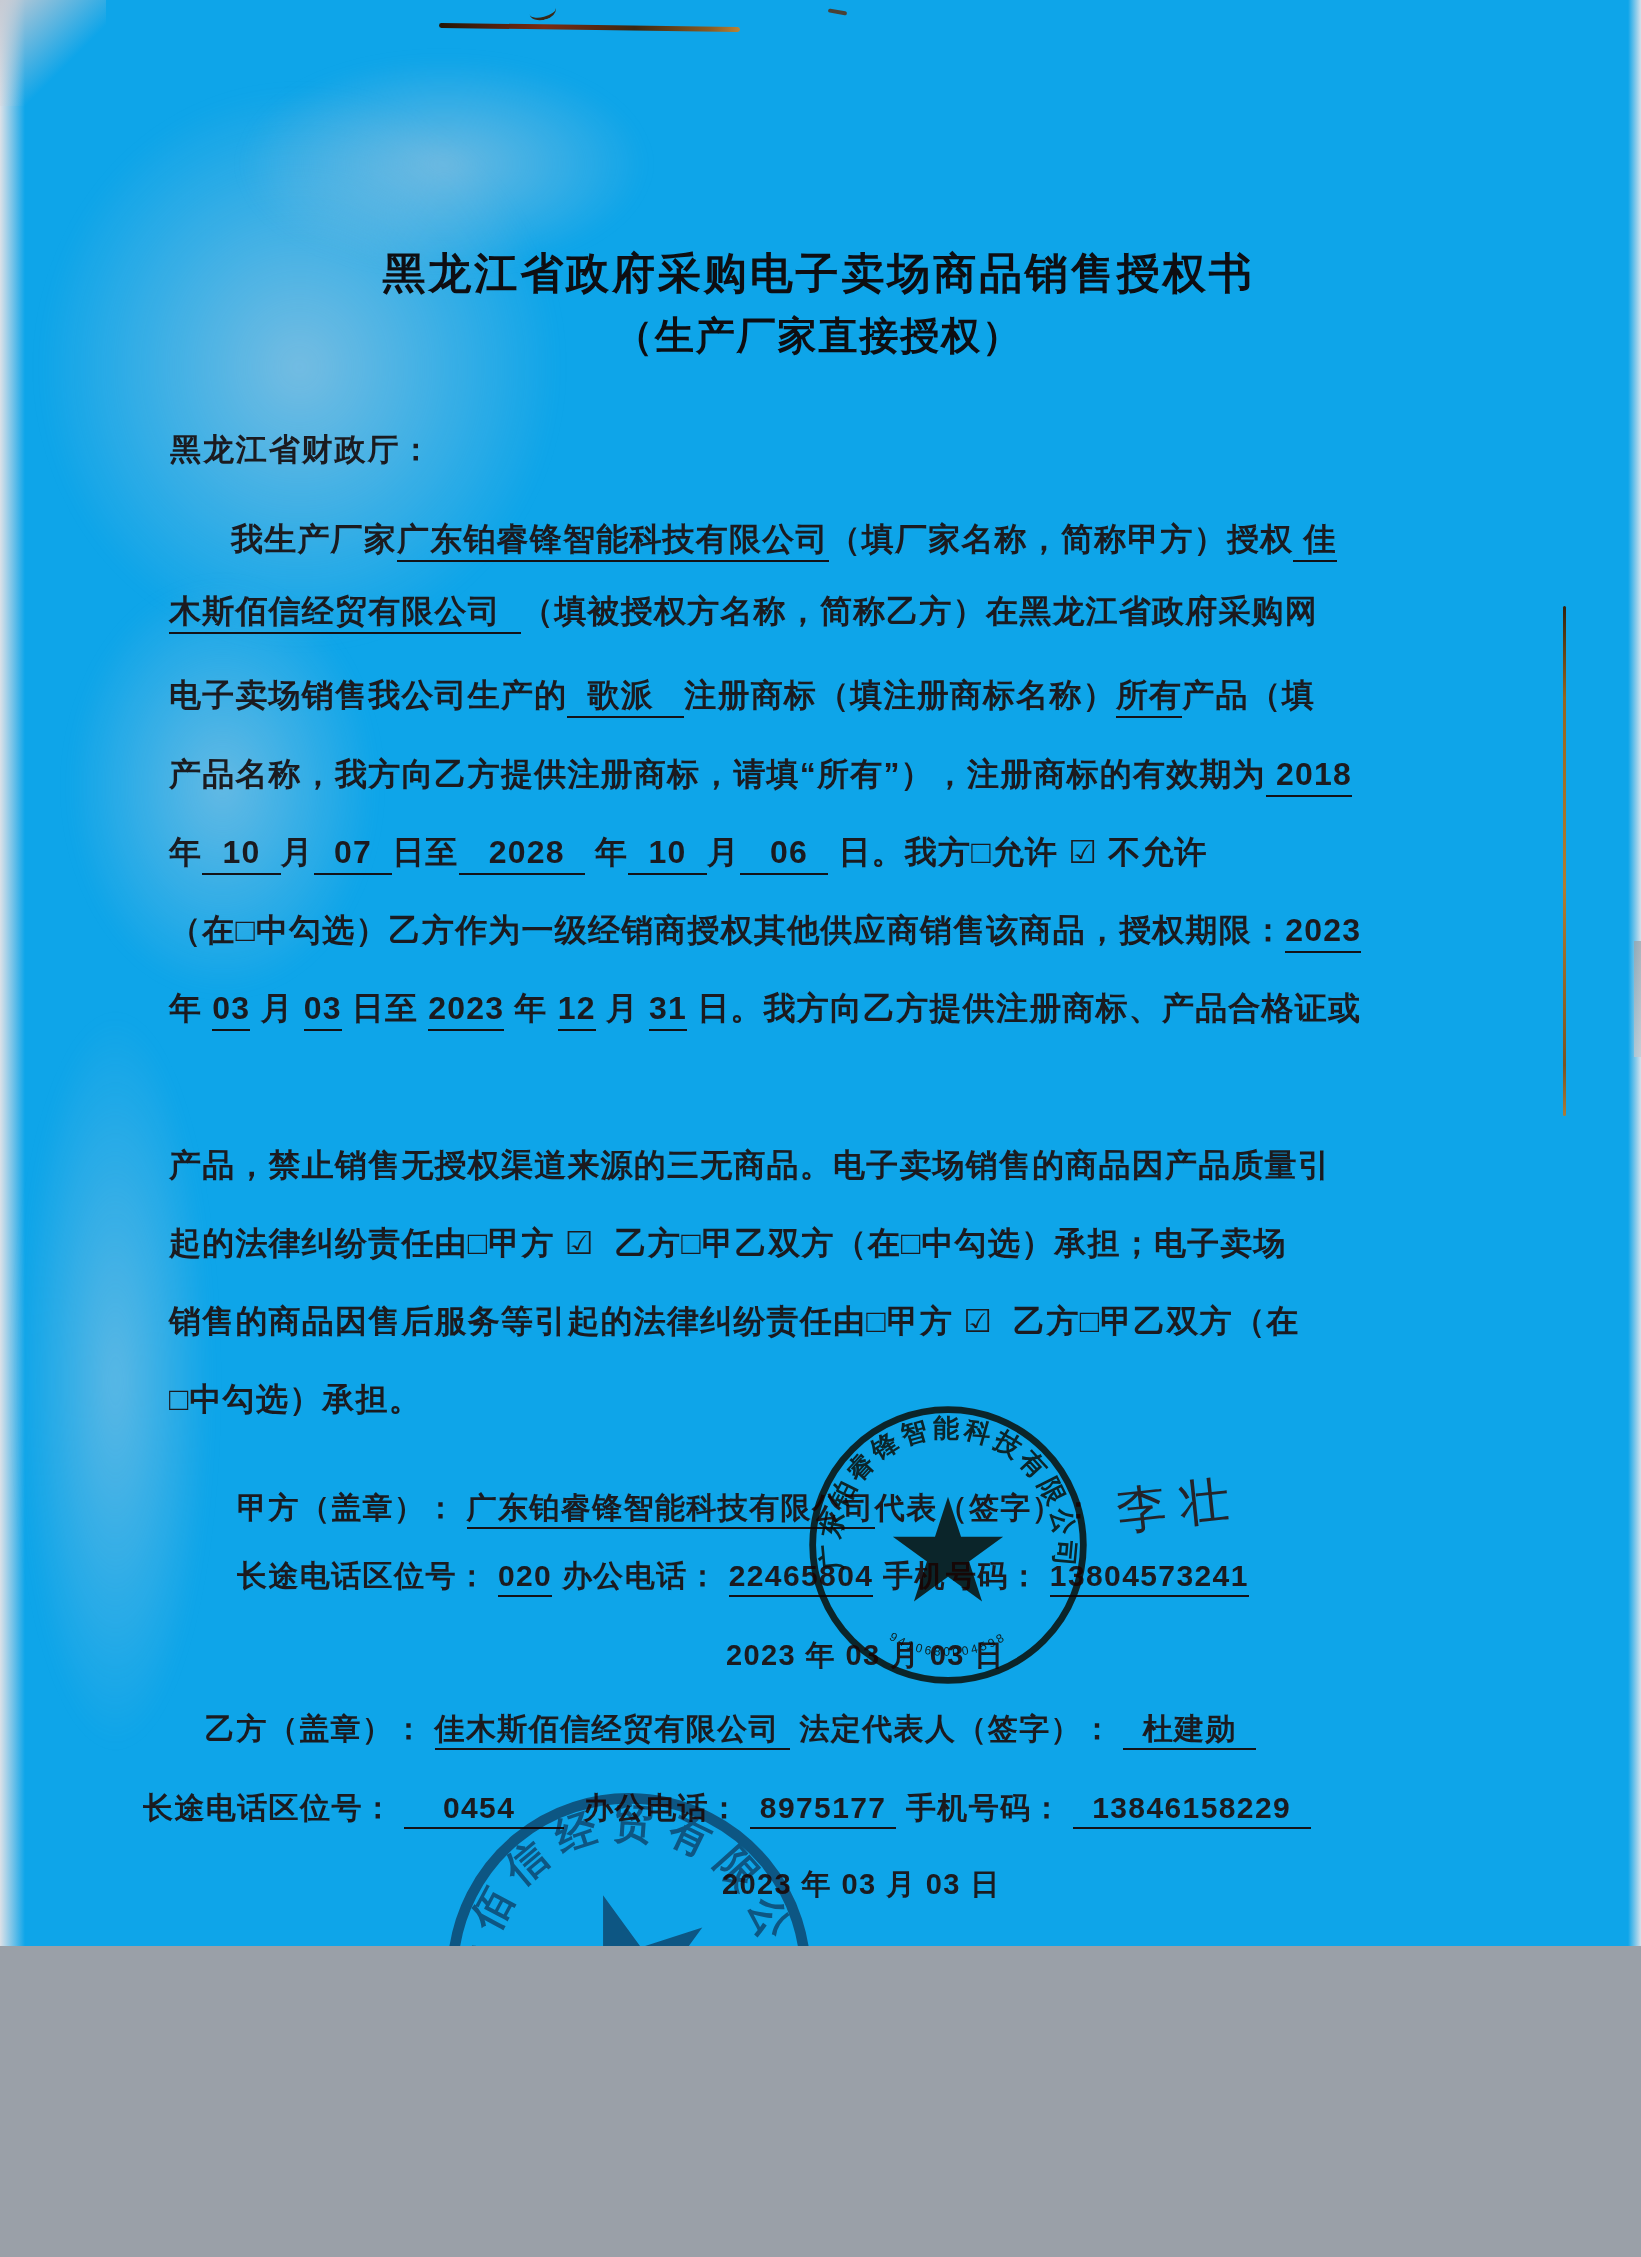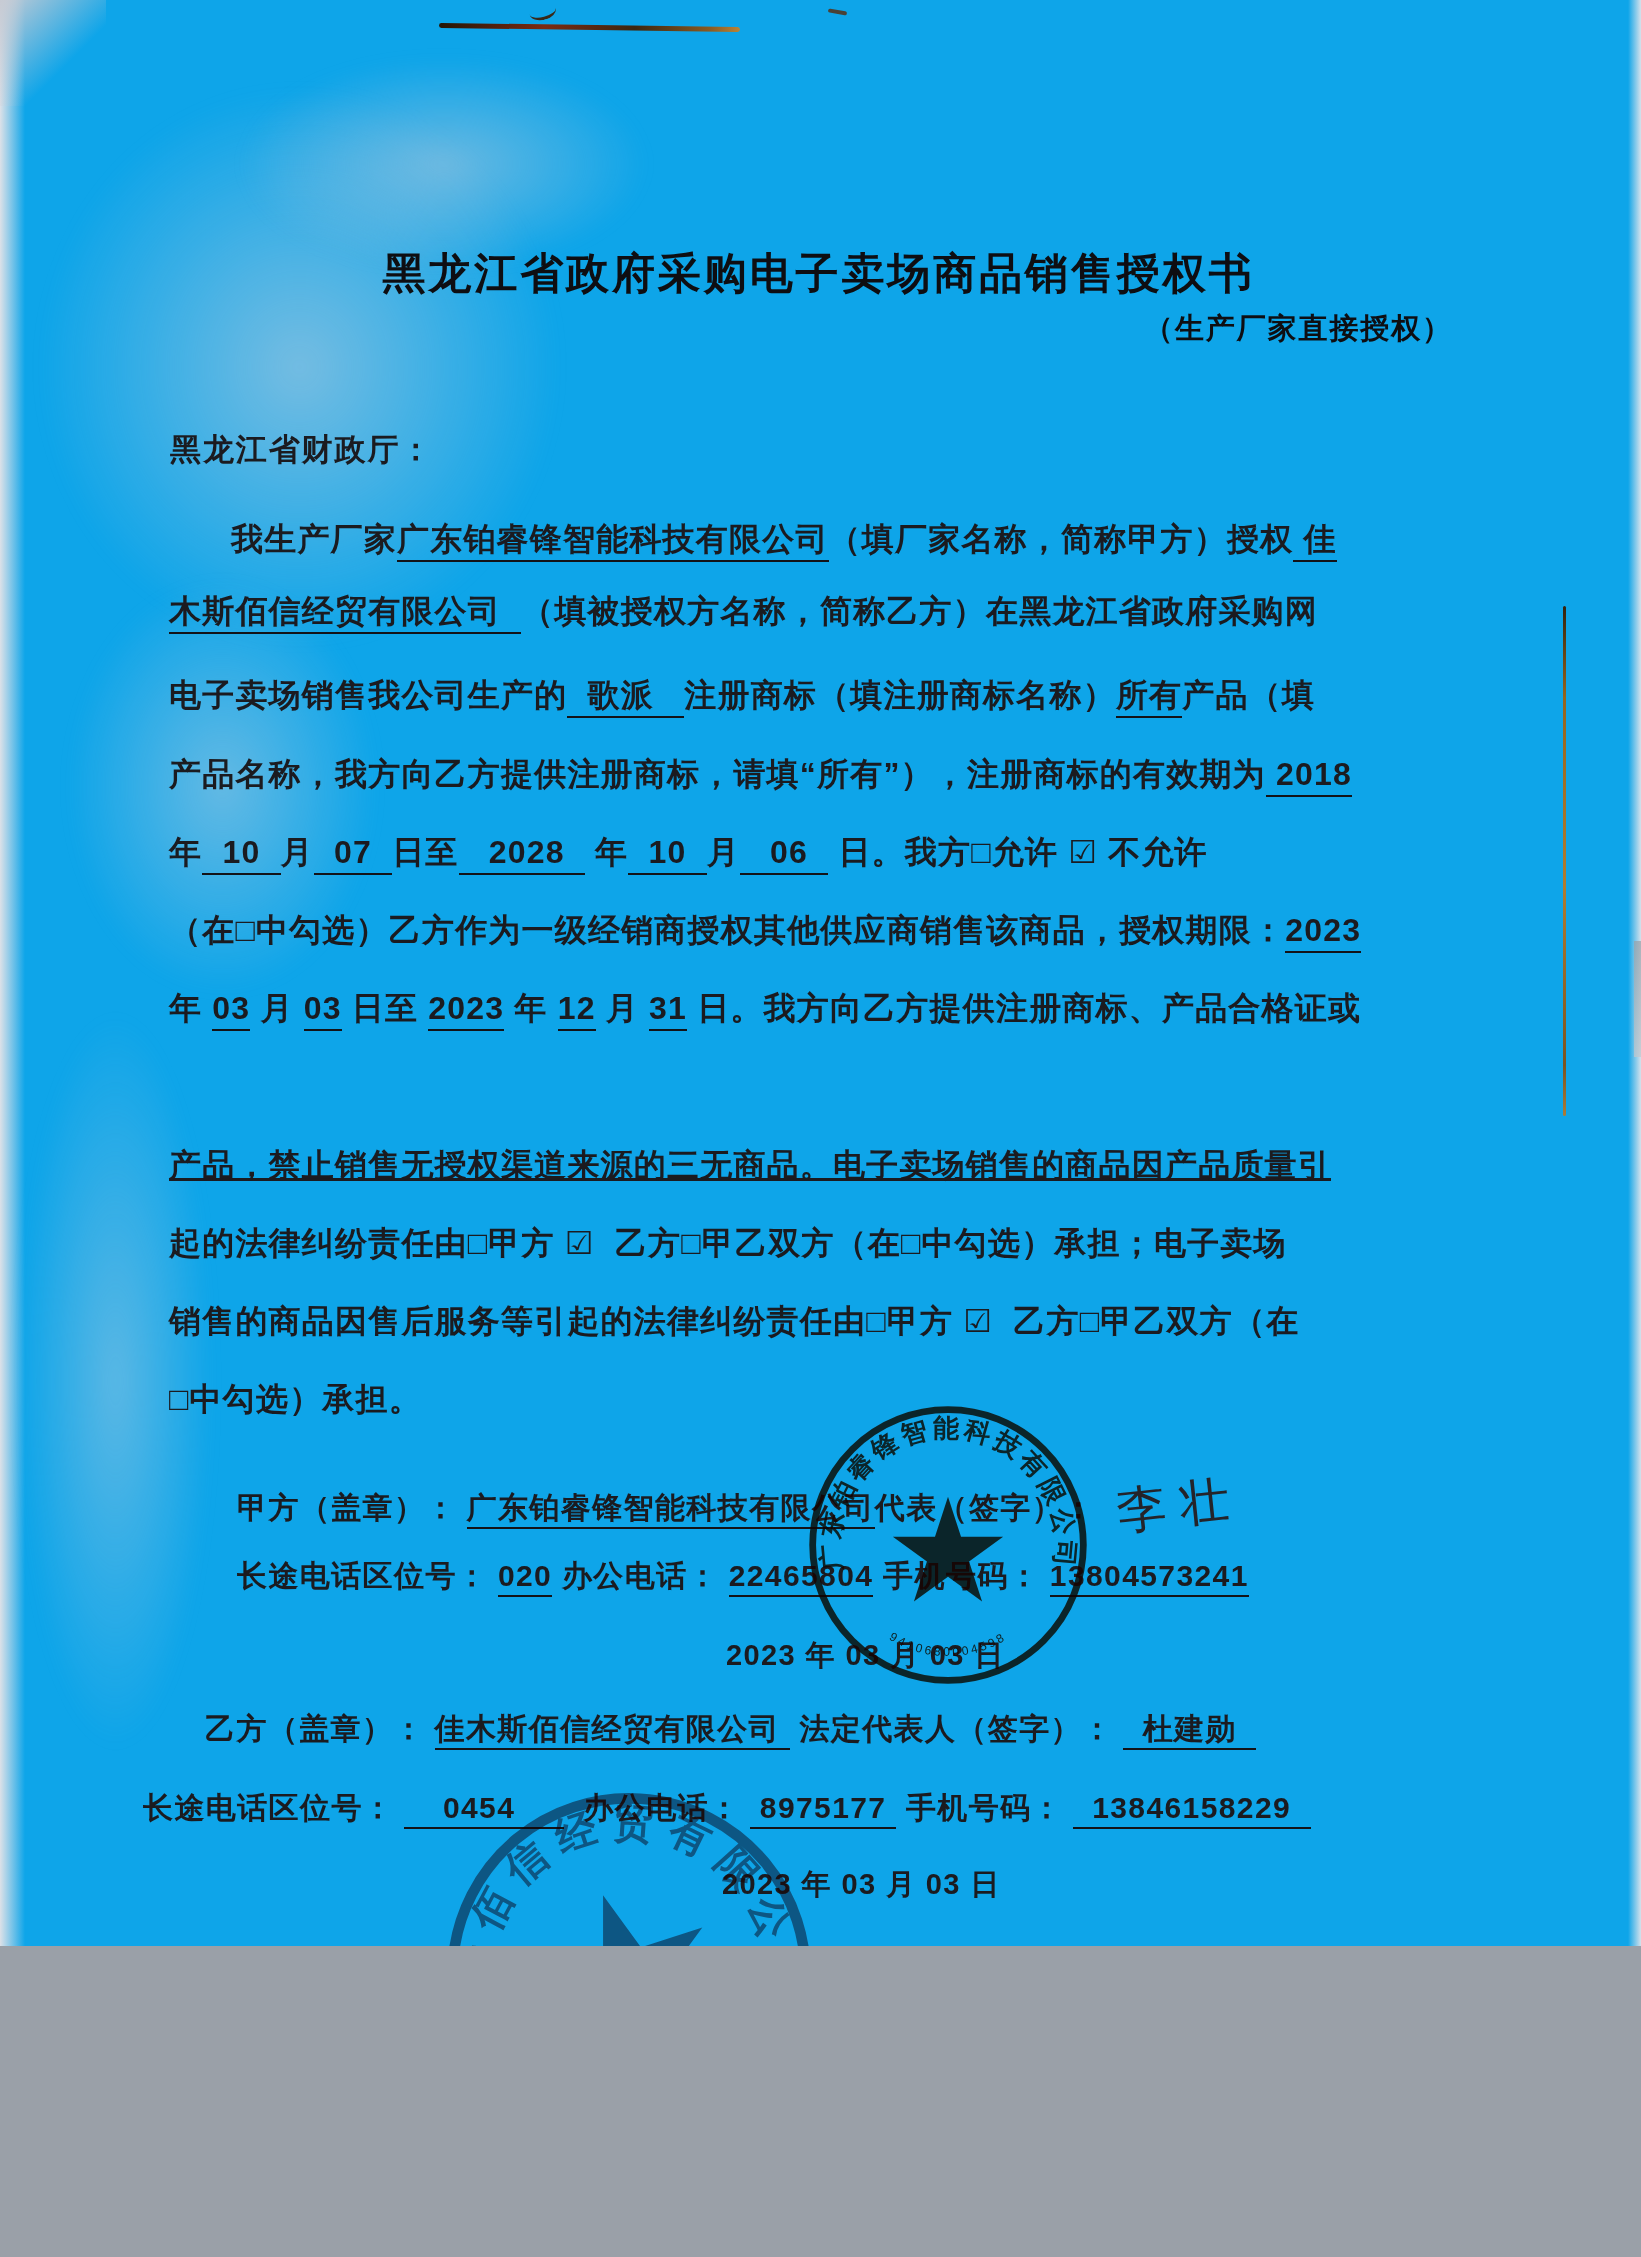--- a/index.html
+++ b/index.html
@@ -2,21 +2,21 @@
 <html><head>
 <meta charset="utf-8">
 <style>
   html,body{margin:0;padding:0;background:#9aa0a8;}
   .page{position:relative;width:1641px;height:1946px;background:#0ea5e9;overflow:hidden;
         font-family:"Liberation Sans","DejaVu Sans",sans-serif;color:#1b1b20;}
   .abs{position:absolute;}
   
   .title1{left:169px;top:245px;width:1299px;text-align:center;font-size:43px;font-weight:700;
           letter-spacing:2.9px;color:#0e0e12;white-space:nowrap;}
-  .title2{left:154px;top:309px;width:1299px;text-align:right;font-size:29px;font-weight:700;
+  .title2{left:169px;top:309px;width:1299px;text-align:center;font-size:39px;font-weight:700;
           letter-spacing:1.9px;color:#0e0e12;white-space:nowrap;}
   .salut{left:170px;top:429px;font-size:31px;font-weight:700;letter-spacing:1.9px;white-space:nowrap;}
   
   .bodywrap{left:169px;top:518px;width:1226px;height:946px;}
   .bline{position:absolute;left:0;white-space:nowrap;font-size:32px;font-weight:700;letter-spacing:1.2px;}
   .bline.indent{left:62px;}
   
   .pline{position:absolute;white-space:nowrap;font-size:30px;font-weight:700;letter-spacing:1.4px;}
   .pa-sign{left:237px;top:1468px;}
   .pa-phone{left:237px;top:1556px;}
@@ -80,21 +80,21 @@
   <div class="abs salut"><span class="">黑龙江省财政厅：</span></div>
 
   <div class="abs bodywrap">
       <div class="bline indent" style="top: 0px;"><span class="">我生产厂家</span><span class="u ">广东铂睿锋智能科技有限公司</span><span class="">（填厂家名称，简称甲方）授权</span><span class="u ">&nbsp;佳</span></div>
       <div class="bline" style="top: 72px;"><span class="u ">木斯佰信经贸有限公司&nbsp;&nbsp;</span><span class="">（填被授权方名称，简称乙方）在黑龙江省政府采购网</span></div>
       <div class="bline" style="top: 156px;"><span class="">电子卖场销售我公司生产的</span><span class="u ">&nbsp;&nbsp;歌派&nbsp;&nbsp;&nbsp;</span><span class="">注册商标（填注册商标名称）</span><span class="u ">所有</span><span class="">产品（填</span></div>
       <div class="bline" style="top: 235px;"><span class="">产品名称，我方向乙方提供注册商标，请填“所有”），注册商标的有效期为</span><span class="u ">&nbsp;2018</span></div>
       <div class="bline" style="top: 313px;"><span class="">年</span><span class="u ">&nbsp;&nbsp;10&nbsp;&nbsp;</span><span class="">月</span><span class="u ">&nbsp;&nbsp;07&nbsp;&nbsp;</span><span class="">日至</span><span class="u ">&nbsp;&nbsp;&nbsp;2028&nbsp;&nbsp;</span><span class="">&nbsp;年</span><span class="u ">&nbsp;&nbsp;10&nbsp;&nbsp;</span><span class="">月</span><span class="u ">&nbsp;&nbsp;&nbsp;06&nbsp;&nbsp;</span><span class="">&nbsp;日。我方□允许&nbsp;☑&nbsp;不允许</span></div>
       <div class="bline" style="top: 391px;"><span class="">（在□中勾选）乙方作为一级经销商授权其他供应商销售该商品，授权期限：</span><span class="u ">2023</span></div>
       <div class="bline" style="top: 469px;"><span class="">年&nbsp;</span><span class="u ">03</span><span class="">&nbsp;月&nbsp;</span><span class="u ">03</span><span class="">&nbsp;日至&nbsp;</span><span class="u ">2023</span><span class="">&nbsp;年&nbsp;</span><span class="u ">12</span><span class="">&nbsp;月&nbsp;</span><span class="u ">31</span><span class="">&nbsp;日。我方向乙方提供注册商标、产品合格证或</span></div>
-      <div class="bline" style="top: 626px; text-decoration: underline;"><span class="">产品，禁止销售无授权渠道来源的三无商品。电子卖场销售的商品因产品质量引</span></div>
+      <div class="bline" style="top: 626px;"><span class="">产品，禁止销售无授权渠道来源的三无商品。电子卖场销售的商品因产品质量引</span></div>
       <div class="bline" style="top: 704px;"><span class="">起的法律纠纷责任由□甲方&nbsp;☑&nbsp;&nbsp;乙方□甲乙双方（在□中勾选）承担；电子卖场</span></div>
       <div class="bline" style="top: 782px;"><span class="">销售的商品因售后服务等引起的法律纠纷责任由□甲方&nbsp;☑&nbsp;&nbsp;乙方□甲乙双方（在</span></div>
       <div class="bline" style="top: 860px;"><span class="">□中勾选）承担。</span></div>
     </div>
 
   <div class="pline pa-sign"><span class="">甲方（盖章）：&nbsp;</span><span class="u ">广东铂睿锋智能科技有限公司</span><span class="">代表（签字）：</span><span class="hand">李壮</span></div>
   <div class="pline pa-phone"><span class="">长途电话区位号：&nbsp;</span><span class="u ">020</span><span class="">&nbsp;办公电话：&nbsp;</span><span class="u ">22465804</span><span class="">&nbsp;手机号码：&nbsp;</span><span class="u ">13804573241</span></div>
   <div class="pline pa-date">2023 年 03 月 03 日</div>
 
   <div class="pline pb-sign"><span class="">乙方（盖章）：&nbsp;</span><span class="u ">佳木斯佰信经贸有限公司&nbsp;</span><span class="">&nbsp;法定代表人（签字）：&nbsp;</span><span class="u ">&nbsp;&nbsp;杜建勋&nbsp;&nbsp;</span></div>

